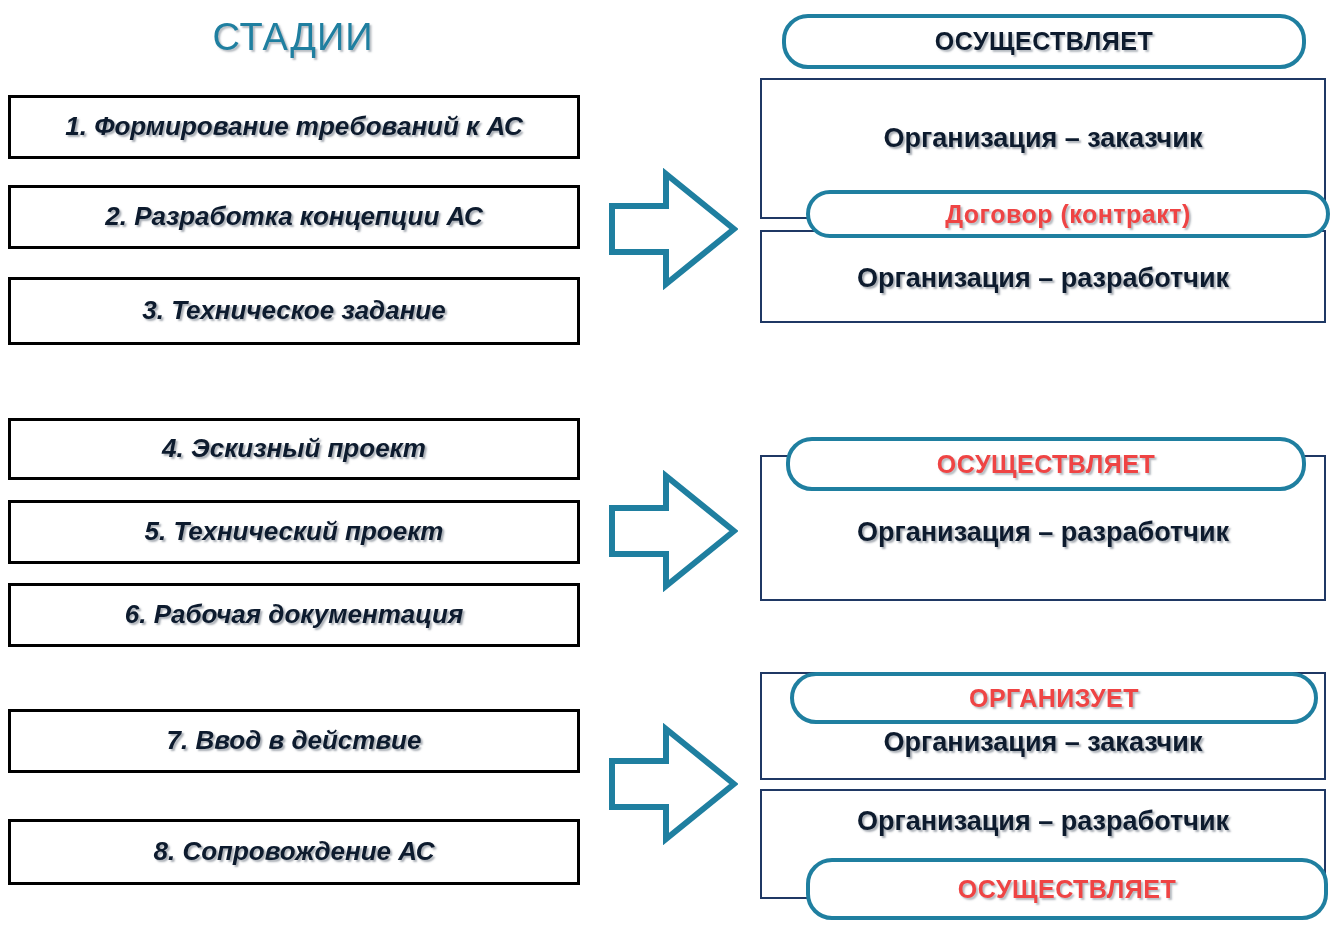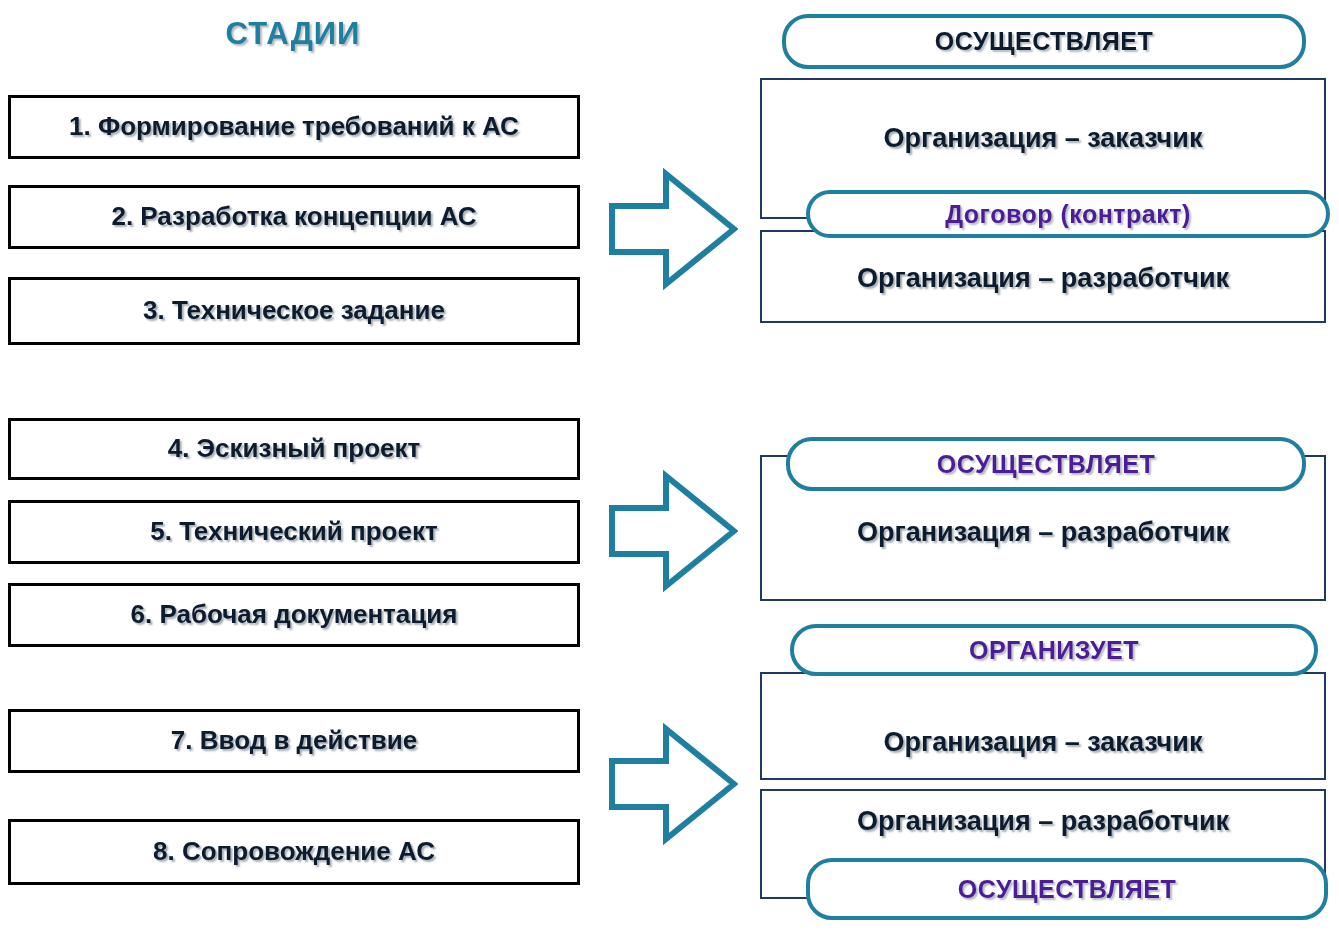--- a/index.html
+++ b/index.html
@@ -6,31 +6,32 @@
   body{
     width:1339px;height:941px;position:relative;overflow:hidden;
     font-family:"Liberation Sans","DejaVu Sans",sans-serif;
     -webkit-font-smoothing:antialiased;
   }
   .abs{position:absolute;box-sizing:border-box;}
 
   
   .stage-title{
     color:#1F7FA0;
-    font-size:31px;font-weight:bold;letter-spacing:1px;
+    font-size:38px;font-weight:normal;letter-spacing:1px;
     text-align:center;
     text-shadow:2px 2px 2px rgba(120,130,140,.55);
   }
   .stage-box{
     border:3px solid #000000;background:#ffffff;
     display:flex;align-items:center;justify-content:center;
     color:#0d1b2e;font-size:26px;font-weight:bold;
     text-shadow:2px 2px 2px rgba(110,118,130,.6);
     text-align:center;line-height:1.05;
     padding:18px 8px;
+    font-style:italic;
   }
 
   
   .navy-rect{
     border:2px solid #1F3864;background:transparent;
   }
   .role-label{
     position:absolute;
     color:#0d1b2e;font-size:27px;font-weight:bold;
     text-shadow:2px 2px 2px rgba(110,118,130,.6);
@@ -40,21 +41,21 @@
 
   
   .pill{
     border:4px solid #1F7FA0;border-radius:26px;background:#ffffff;
     display:flex;align-items:center;justify-content:center;
     font-size:25px;font-weight:bold;letter-spacing:.5px;
     text-shadow:2px 2px 2px rgba(120,130,140,.55);
     text-align:center;white-space:nowrap;
   }
   .pill.black-text{color:#0d1b2e;}
-  .pill.teal-text{color:#4c1d95;}
+  .pill.teal-text{color:#ef4444;}
 
   
   .arrow-svg{display:block;}
 </style>
 </head>
 <body>
 
 <div class="abs stage-title" style="left:0px;top:16px;width:586px;">СТАДИИ</div>
 
 <div class="abs stage-box" style="left:8px;top:95px;width:572px;height:64px;">1. Формирование требований к АС</div>
@@ -109,15 +110,15 @@
   </svg>
 </div>
 
 <div class="abs navy-rect" style="left:760px;top:672px;width:566px;height:108px;"></div>
 <div class="abs navy-rect" style="left:760px;top:789px;width:566px;height:110px;"></div>
 
 <div class="abs role-label" style="left:760px;top:722px;width:566px;height:40px;">Организация – заказчик</div>
 
 <div class="abs role-label" style="left:760px;top:801px;width:566px;height:40px;">Организация – разработчик</div>
 
-<div class="abs pill teal-text" style="left:790px;top:624px;width:528px;height:52px;">ОРГАНИЗУЕТ</div>
+<div class="abs pill teal-text" style="left:790px;top:672px;width:528px;height:52px;">ОРГАНИЗУЕТ</div>
 
 <div class="abs pill teal-text" style="left:806px;top:858px;width:522px;height:62px;">ОСУЩЕСТВЛЯЕТ</div>
 
 </body></html>

